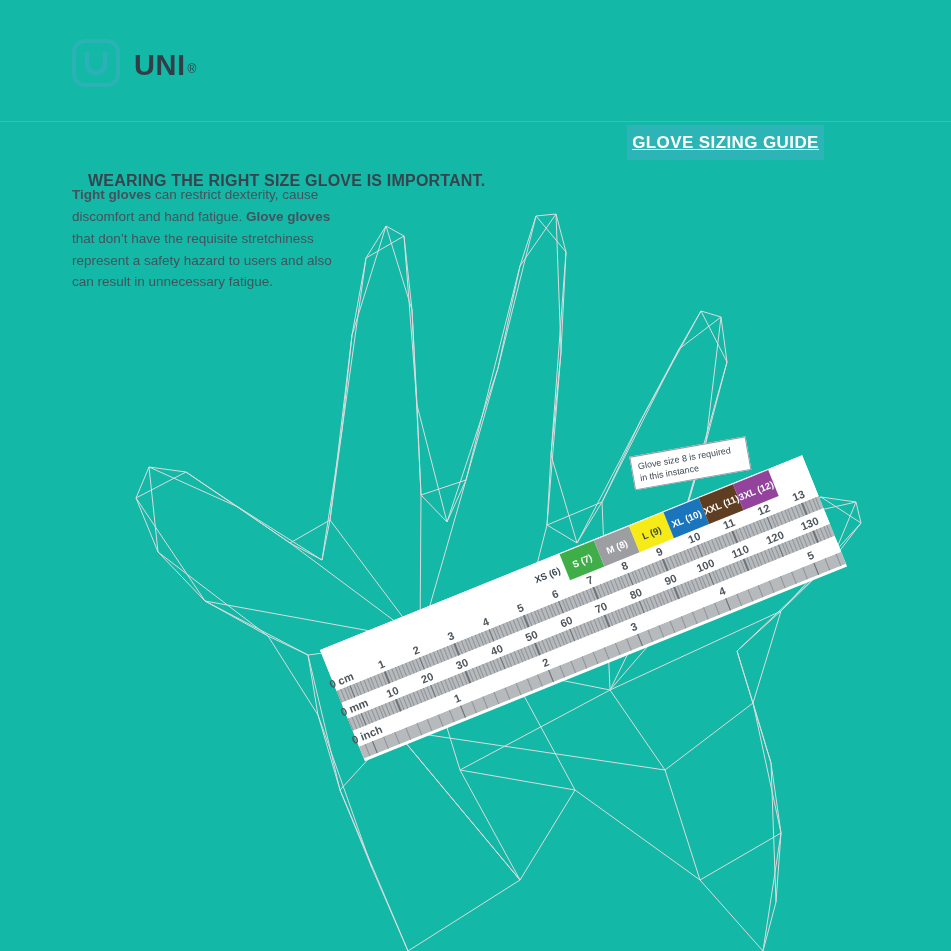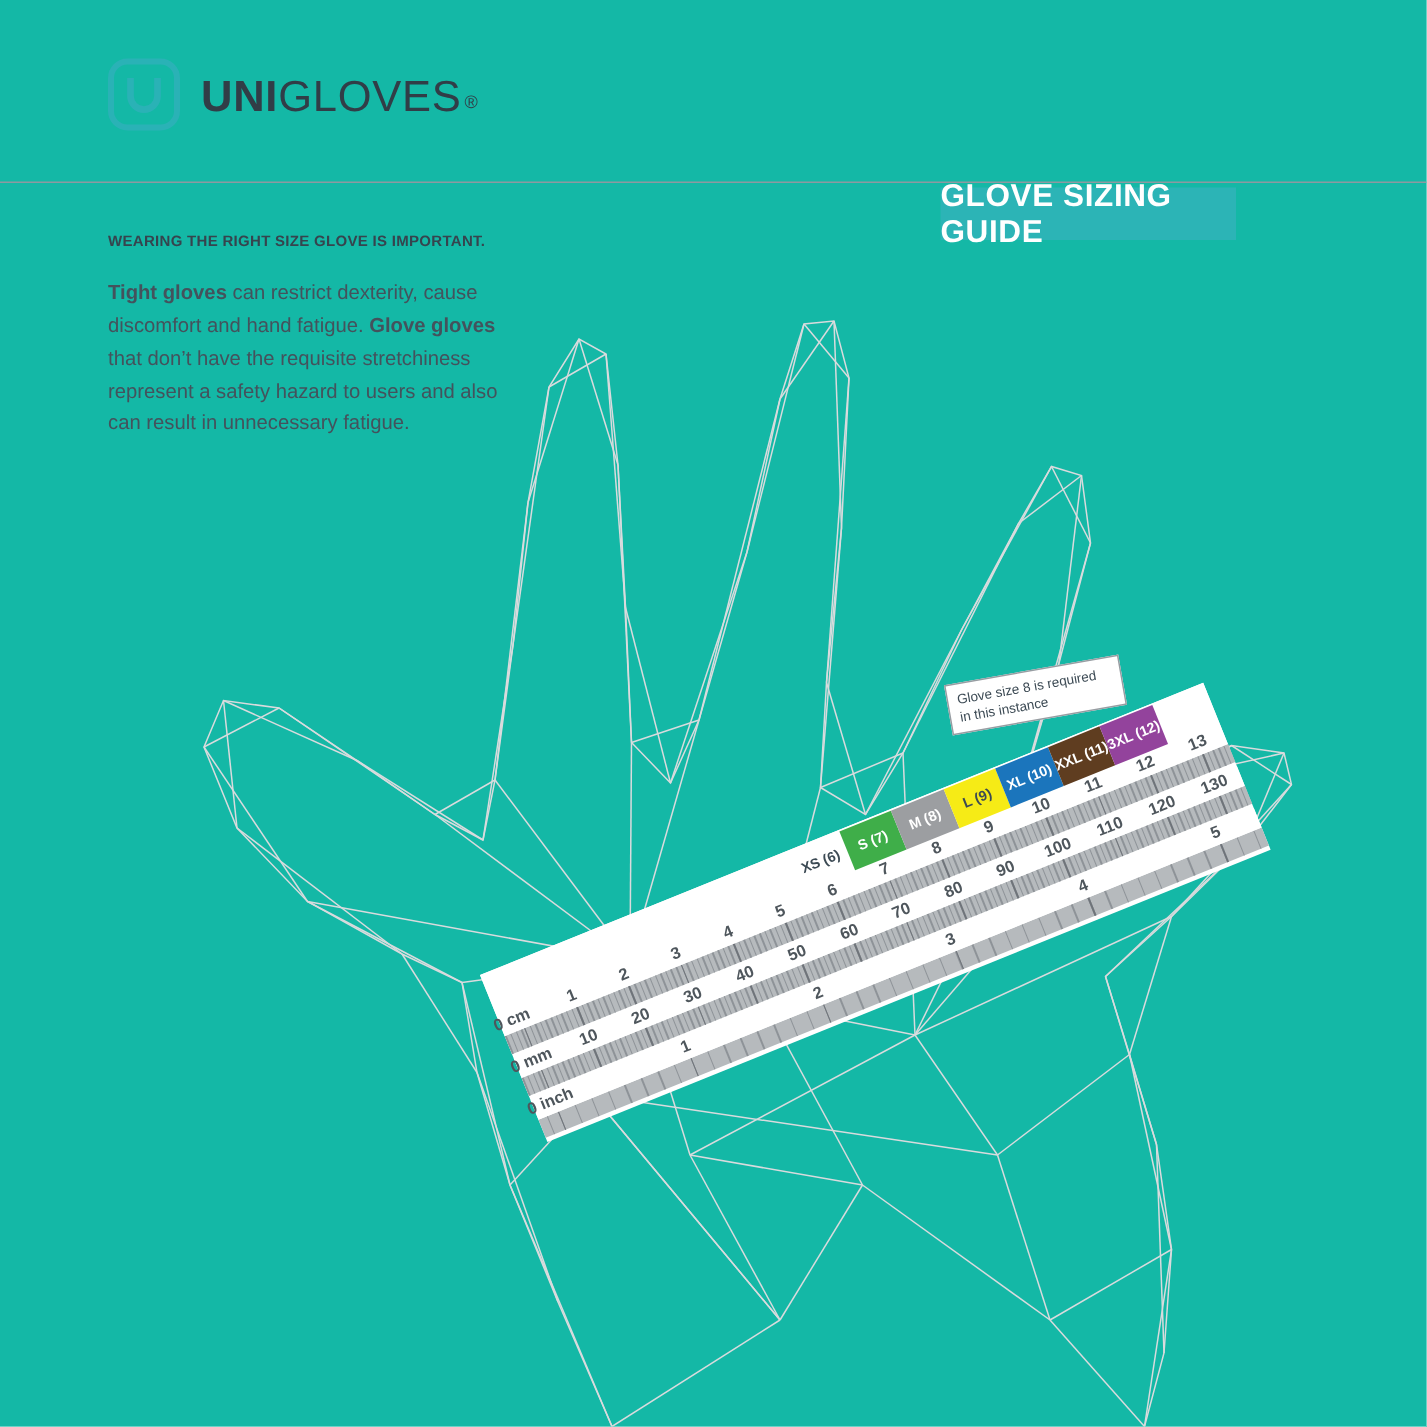--- a/index.html
+++ b/index.html
@@ -9,24 +9,24 @@
   
   .header{position:absolute;left:71px;top:38px;display:flex;align-items:center;gap:13px;z-index:4;}
   .brand{font-size:29px;color:#313d47;letter-spacing:0.5px;display:flex;align-items:baseline;}
   .brand-bold{font-weight:bold;}
   .brand-light{font-weight:normal;}
   .brand sup{font-size:12px;margin-left:2px;position:relative;top:-2px;}
   .rule{position:absolute;left:0;top:121px;width:951px;height:1px;background:#8d99a0;z-index:4;}
 
   
   .banner{position:absolute;left:627px;top:125px;width:197px;height:35px;display:flex;align-items:center;justify-content:center;
-    color:#fff;font-weight:bold;font-size:21px;letter-spacing:0.4px;z-index:4;}
-
-  
-  .heading{position:absolute;left:72px;top:156px;margin:0;font-size:10px;font-weight:bold;color:#36444e;letter-spacing:0.2px;z-index:3;}
+    color:#fff;font-weight:bold;font-size:17px;letter-spacing:0.4px;z-index:4;text-decoration:underline;}
+
+  
+  .heading{position:absolute;left:72px;top:156px;margin:16px;font-size:16px;font-weight:bold;color:#36444e;letter-spacing:0.2px;z-index:3;}
   .para{position:absolute;left:72px;top:184px;width:278px;margin:0;font-size:13.5px;line-height:1.62;color:#44525c;z-index:3;}
   .b{font-weight:bold;margin-top:15px;}
 
   
   #mesh{position:absolute;left:0;top:0;z-index:1;}
   #mesh line,#mesh polyline{stroke:#d9dbdd;stroke-width:1;fill:none;}
 
   
   .ruler{position:absolute;left:320px;top:650px;width:520px;transform:rotate(-22deg);transform-origin:0 0;z-index:3;background:#fff;}
   .size-row{position:relative;height:30px;width:520px;background:#fff;}
@@ -143,21 +143,20 @@
 
   <div class="header">
     <span>
       <svg width="50" height="50" viewBox="0 0 50 50">
         <rect x="3" y="3" width="44" height="44" rx="11" fill="none" stroke="#2ab2b6" stroke-width="4"></rect>
         <path d="M16 14 v12 a9 9 0 0 0 18 0 V14" fill="none" stroke="#2ab2b6" stroke-width="4.5"></path>
       </svg>
     </span>
     <div class="brand">
       <span class="brand-bold">UNI</span>
-        <span class="brand-light">GLOVES</span>
         <sup>®</sup>
     </div>
   </div>
   <div class="rule"></div>
 
   <div class="banner" id="banner" style="background: rgb(44, 180, 182); color: rgb(255, 255, 255);">GLOVE SIZING GUIDE</div>
 
   <h1 class="heading">WEARING THE RIGHT SIZE GLOVE IS IMPORTANT.</h1>
   <p class="para"><span class="b">Tight gloves</span><span> can restrict dexterity, cause discomfort and hand fatigue. </span><span class="b">Glove gloves</span><span> that don’t have the requisite stretchiness represent a safety hazard to users and also can result in unnecessary fatigue.</span></p>
 

